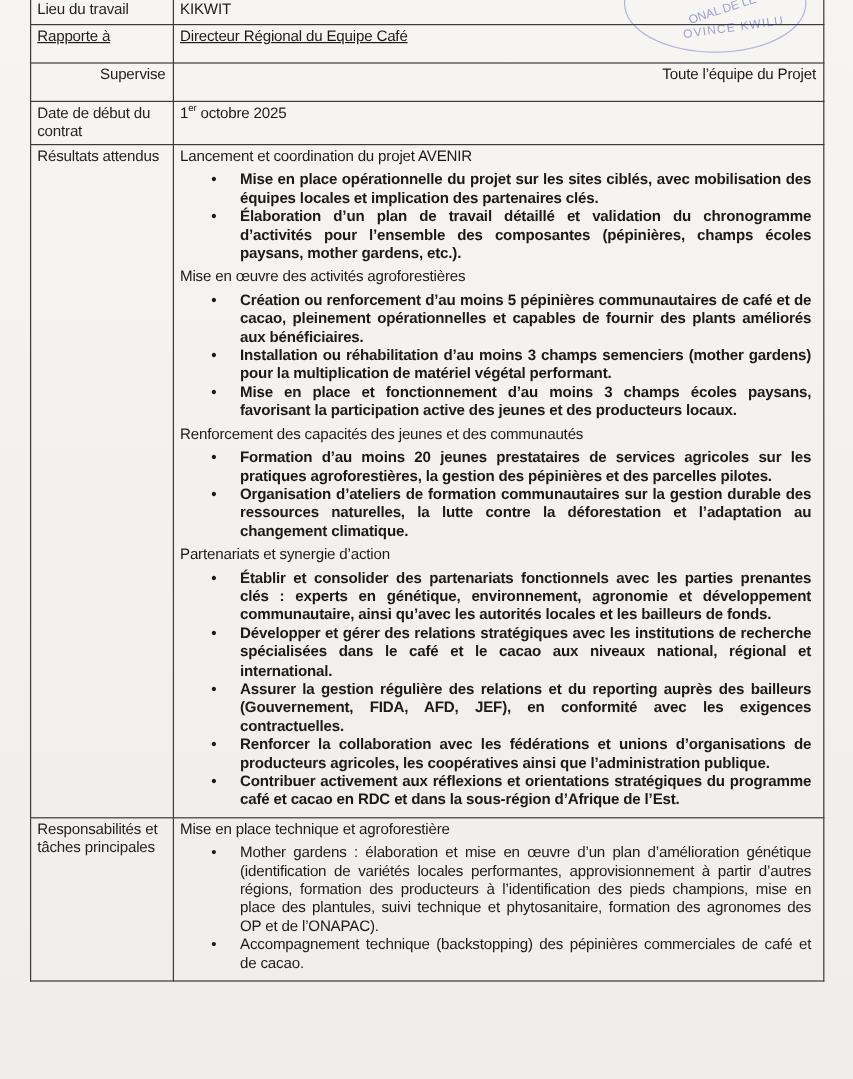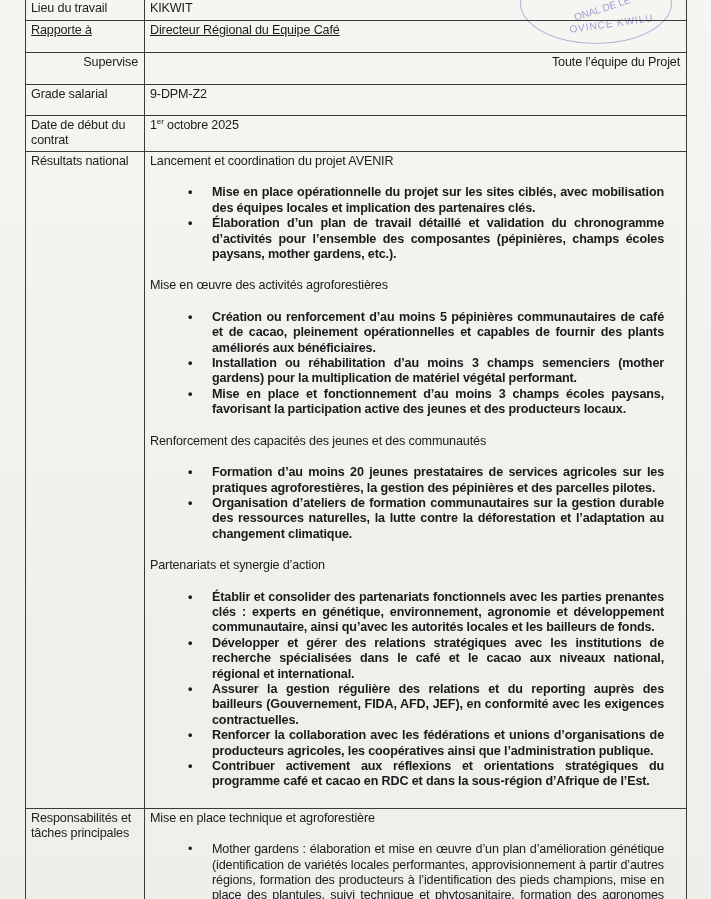--- a/index.html
+++ b/index.html
@@ -27,21 +27,21 @@
     vertical-align: top;
     padding: 2px 6px 2px 5px;
   }
   td.lbl { width: 107px; color: #222; }
   td.val { color: #1a1a1a; }
   .b { font-weight: bold; }
   ul.dash { list-style: none; margin: 0; padding: 0 0 0 28px; }
   ul.dash li { position: relative; padding-left: 18px; }
   ul.dash li::before { content: "-"; position: absolute; left: 0; }
   .section-title { margin: 0; }
-  ul.dot { list-style: none; margin: 16px; padding: 0 0 0 22px; }
+  ul.dot { list-style: none; margin: 4px; padding: 0 0 0 22px; }
   ul.dot li { position: relative; padding-left: 24px; text-align: justify; }
   ul.dot li::before { content: "•"; position: absolute; left: 0; top: 0; }
   .stamp {
     position: absolute; left: 520px; top: -38px; width: 150px; height: 80px;
     border: 1.5px solid rgba(90,100,190,0.45);
     border-radius: 50%;
     color: rgba(80,90,180,0.55);
     font-size: 10px; text-align: center;
     pointer-events: none;
   }
@@ -72,32 +72,28 @@
       <td class="val">Directeur Régional du Equipe Café</td>
     </tr>
 
 
     <tr style="height:32px;text-align:right;">
       <td class="lbl">Supervise</td>
       <td class="val">Toute l’équipe du Projet</td>
     </tr>
 
 
-    <tr style="height:31px;">
-      <td class="lbl">Grade salarial</td>
-      <td class="val">9-DPM-Z2</td>
-    </tr>
 
     <tr style="height:36px;">
       <td class="lbl">Date de début du contrat</td>
       <td class="val"><span>1</span><sup>er</sup><span> octobre 2025</span></td>
     </tr>
 
     <tr style="height:527px;">
-      <td class="lbl">Résultats national</td>
+      <td class="lbl">Résultats attendus</td>
       <td class="val">
         <p class="section-title">Lancement et coordination du projet AVENIR</p>
         <ul class="dot b">
           <li>Mise en place opérationnelle du projet sur les sites ciblés, avec mobilisation des équipes locales et implication des partenaires clés.</li>
           <li>Élaboration d’un plan de travail détaillé et validation du chronogramme d’activités pour l’ensemble des composantes (pépinières, champs écoles paysans, mother gardens, etc.).</li>
         </ul>
         <p class="section-title">Mise en œuvre des activités agroforestières</p>
         <ul class="dot b">
           <li>Création ou renforcement d’au moins 5 pépinières communautaires de café et de cacao, pleinement opérationnelles et capables de fournir des plants améliorés aux bénéficiaires.</li>
           <li>Installation ou réhabilitation d’au moins 3 champs semenciers (mother gardens) pour la multiplication de matériel végétal performant.</li>

